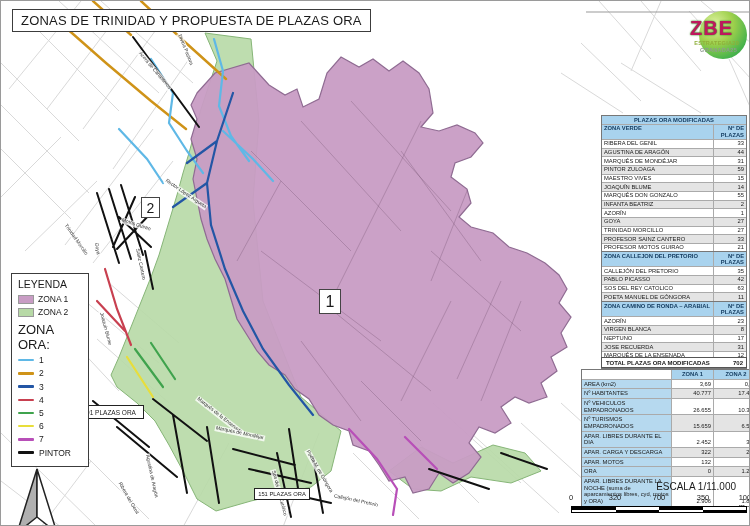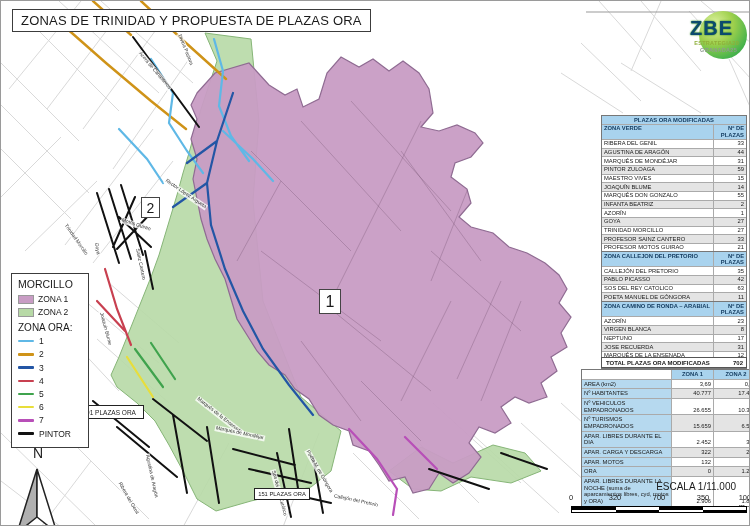--- a/index.html
+++ b/index.html
@@ -18,35 +18,35 @@
   }
 
   
   .logo{position:absolute;left:662px;top:6px;width:86px;height:54px;z-index:30;}
   .logo-ball{
     position:absolute;right:2px;top:4px;width:48px;height:48px;border-radius:50%;
     background:radial-gradient(circle at 32% 28%, #dff2a2 0%, #9ed04c 40%, #47b34c 75%, #2f9b40 100%);
   }
   .logo-zbe{
     position:absolute;right:16px;top:10px;font-size:20px;font-weight:bold;
-    color:#0c4a6e;text-shadow:0 0 2px #3f8f33, 0 0 1px #3f8f33;letter-spacing:1px;
+    color:#be185d;text-shadow:0 0 2px #3f8f33, 0 0 1px #3f8f33;letter-spacing:1px;
   }
   .logo-l1{position:absolute;right:10px;top:33px;font-size:5.5px;font-weight:bold;color:#8faf3a;letter-spacing:.3px;}
   .logo-l2{position:absolute;right:12px;top:40px;font-size:5.5px;font-weight:bold;color:#8f9a90;letter-spacing:.3px;}
 
   
   .legend{
     position:absolute;left:10px;top:272px;width:78px;background:#fff;
     border:1px solid #3c3c3c;padding:4px 6px 5px 6px;z-index:30;
   }
   .legend-title{font-size:10.5px;margin-bottom:4px;}
   .lg-zone{display:flex;align-items:center;gap:4px;margin:3px 0;}
   .lg-swatch{width:16px;height:9px;border:1px solid #999;flex:0 0 auto;}
   .lg-zone-label,.lg-line-label{font-size:8.5px;}
-  .lg-ora-title{font-size:10px;margin:5px 0 2px 0;}
+  .lg-ora-title{font-size:13px;margin:5px 0 2px 0;}
   .lg-row{display:flex;align-items:center;gap:5px;margin:3.2px 0;}
   .lg-line{width:16px;height:2.5px;border-radius:1px;flex:0 0 auto;}
 
   
   .zone-num{
     position:absolute;background:#fff;border:1px solid #444;z-index:20;
     display:flex;align-items:center;justify-content:center;
   }
   .plaza-badge{
     position:absolute;background:#fff;border:1px solid #222;z-index:20;
@@ -176,21 +176,21 @@
   <div class="title-box">ZONAS DE TRINIDAD Y PROPUESTA DE PLAZAS ORA</div>
 
   <div class="logo">
     <div class="logo-ball"></div>
     <div class="logo-zbe">ZBE</div>
     <div class="logo-l1">ESTRATEGIA20</div>
     <div class="logo-l2">GRANADA25</div>
   </div>
 
   <div class="legend">
-    <div class="legend-title">MORCILLO</div>
+    <div class="legend-title">LEYENDA</div>
     <div class="lg-zone">
       <span class="lg-swatch" id="sw-z1" style="background: rgb(200, 156, 196);"></span>
       <span class="lg-zone-label">ZONA 1</span>
     </div>
     <div class="lg-zone">
       <span class="lg-swatch" id="sw-z2" style="background: rgb(183, 217, 166);"></span>
       <span class="lg-zone-label">ZONA 2</span>
     </div>
     <div class="lg-ora-title">ZONA ORA:</div>
     <div id="legend-ora-list">

